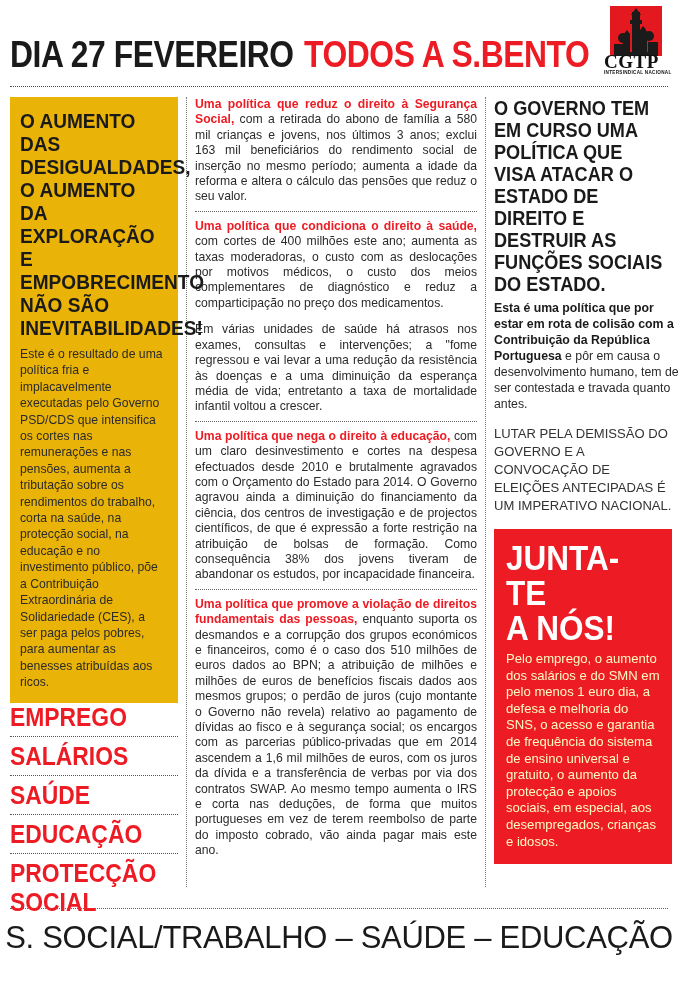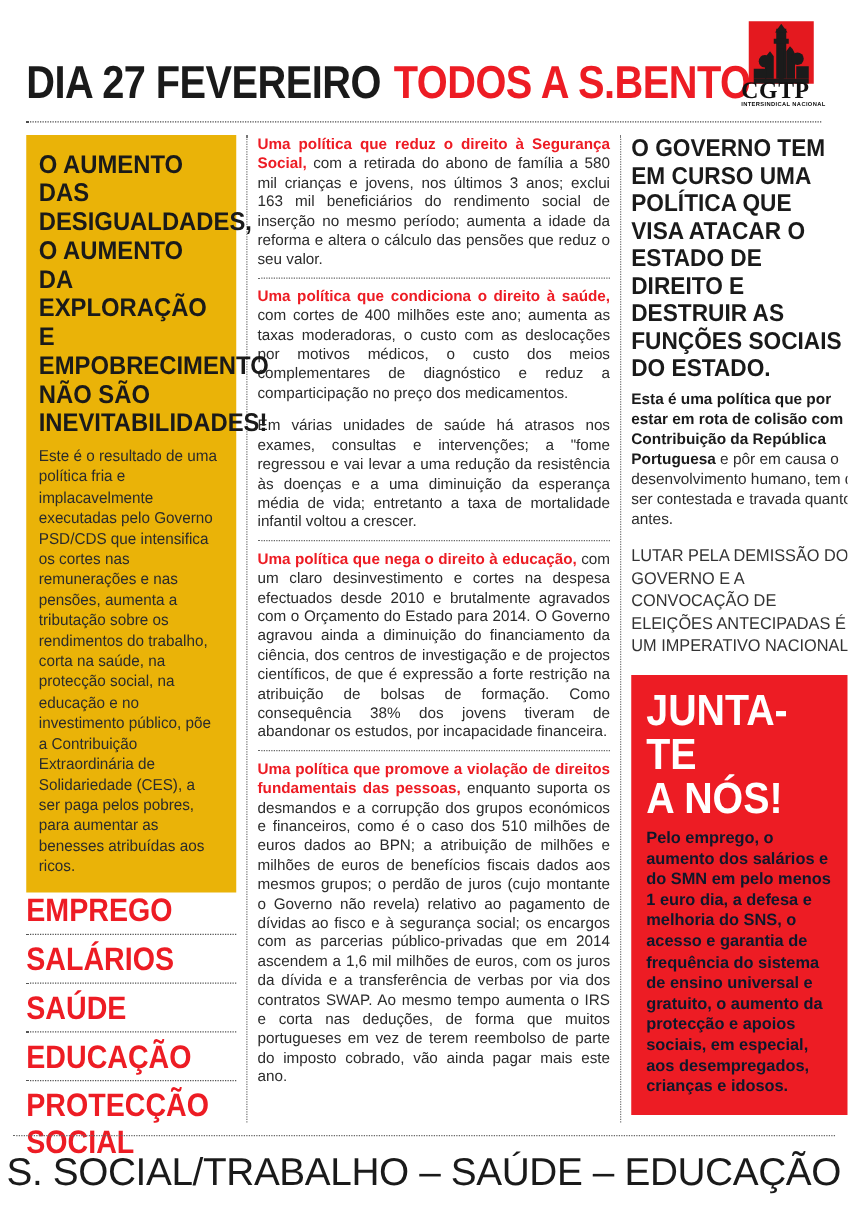--- a/index.html
+++ b/index.html
@@ -11,21 +11,21 @@
     font-family: "Liberation Sans", sans-serif;
     color: #231f20;
     overflow: hidden;
   }
 
   .poster {
     position: relative;
     width: 678px;
     height: 984px;
     background: #fff;
-    padding: 11px;
+    padding: 0;
   }
 
   
   .masthead {
     position: relative;
     height: 86px;
     padding: 0 10px;
     display: flex;
     align-items: center;
   }
@@ -225,22 +225,22 @@
     line-height: 35px;
     color: #fff;
     transform: scaleX(0.9);
     transform-origin: left top;
     white-space: pre-line;
     margin-bottom: 6px;
   }
   .redbox-body {
     font-size: 13.1px;
     line-height: 16.6px;
-    font-weight: 700;
-    color: #0f172a;
+    font-weight: 400;
+    color: #fef9c3;
   }
 
   
   .footer {
     position: absolute;
     left: 0; right: 0; bottom: 0;
     height: 84px;
     text-align: center;
     padding-top: 8px;
   }

